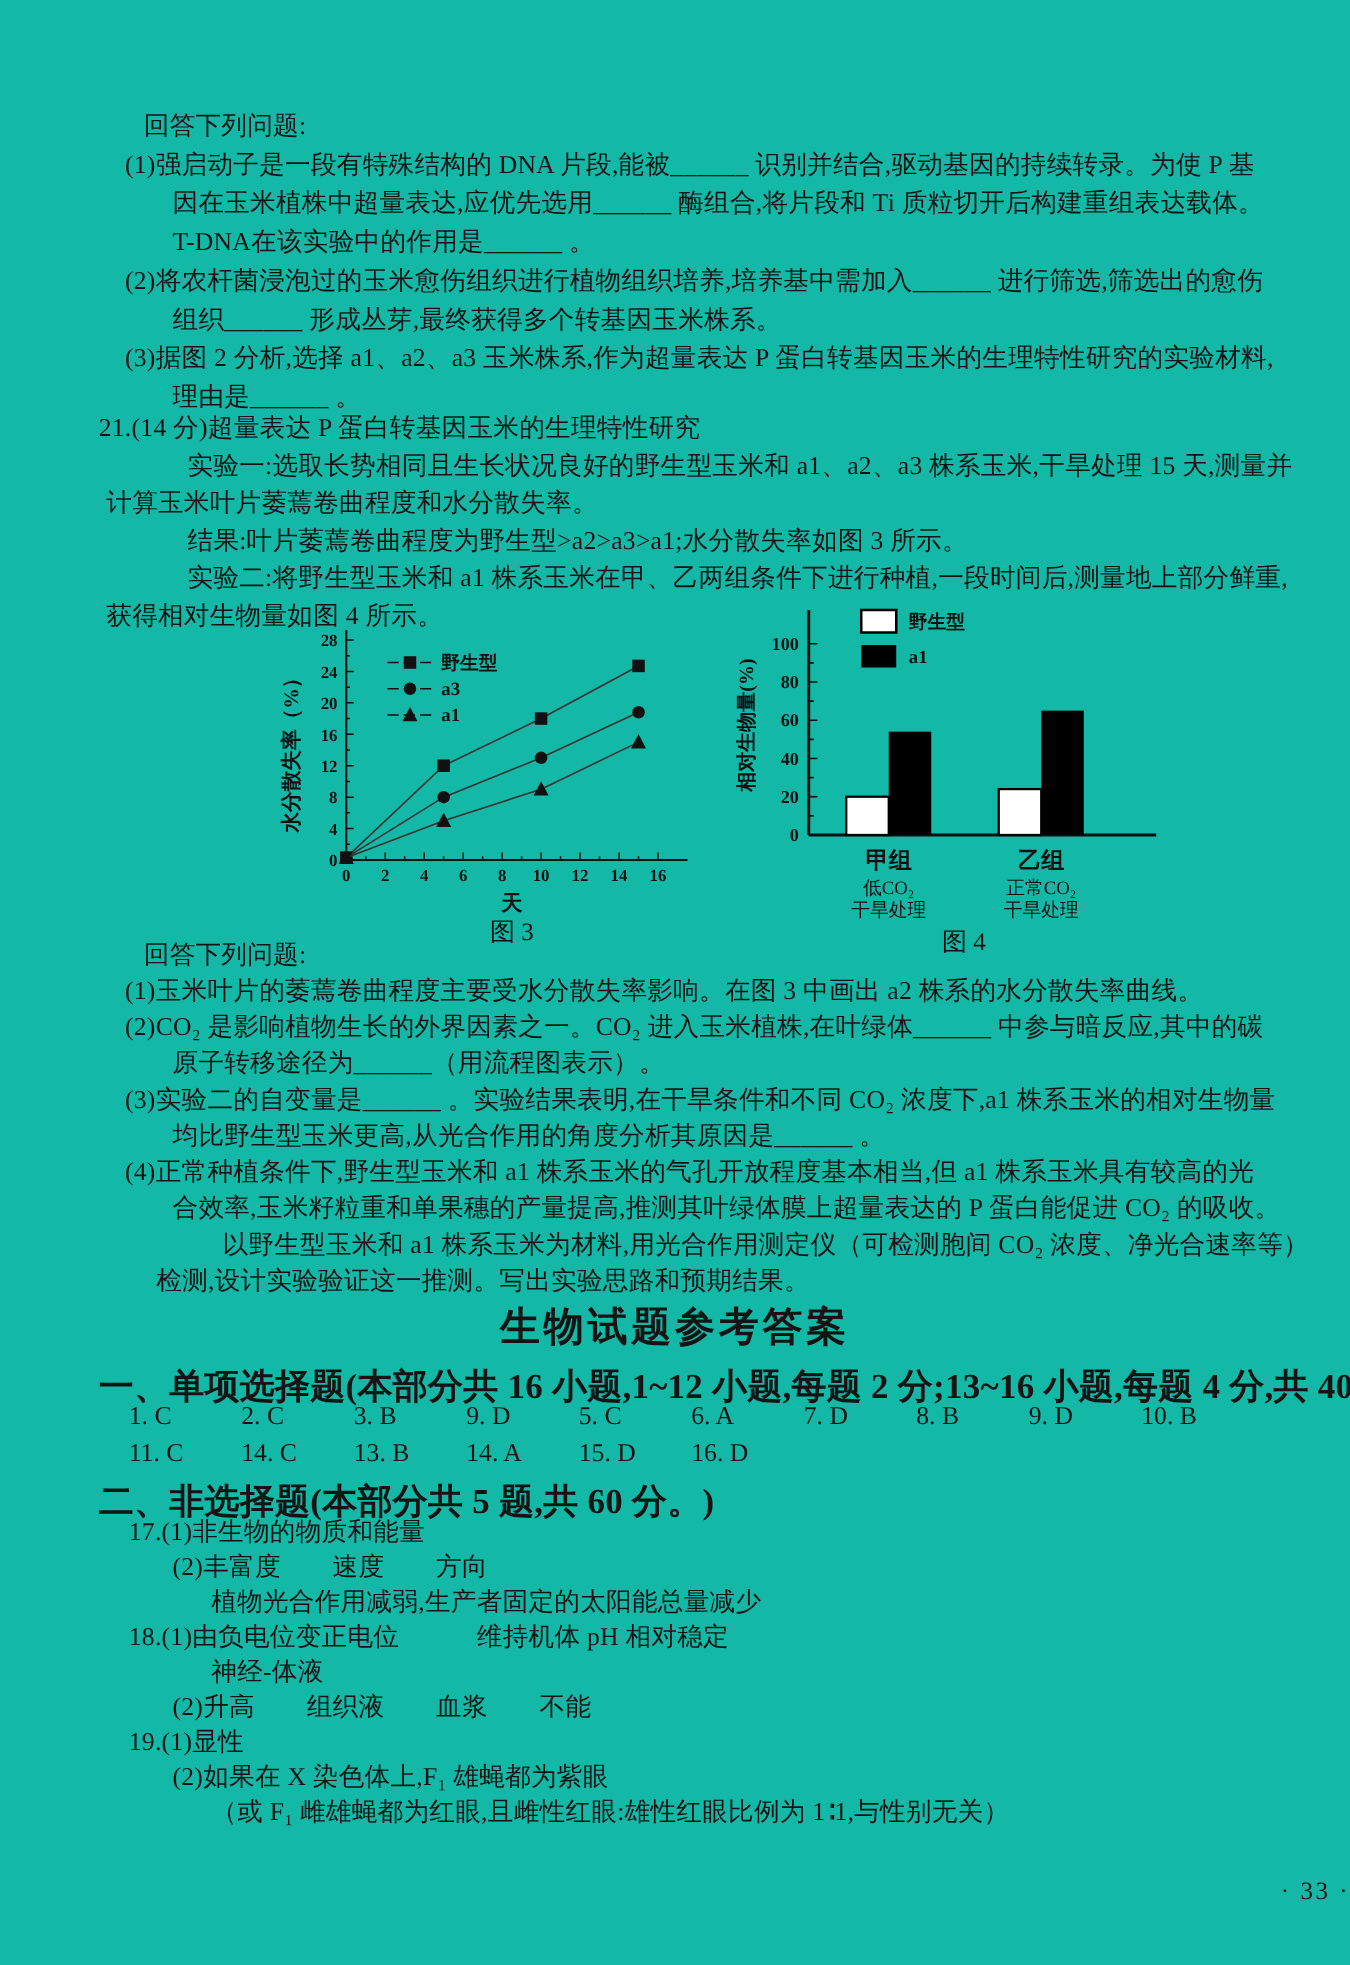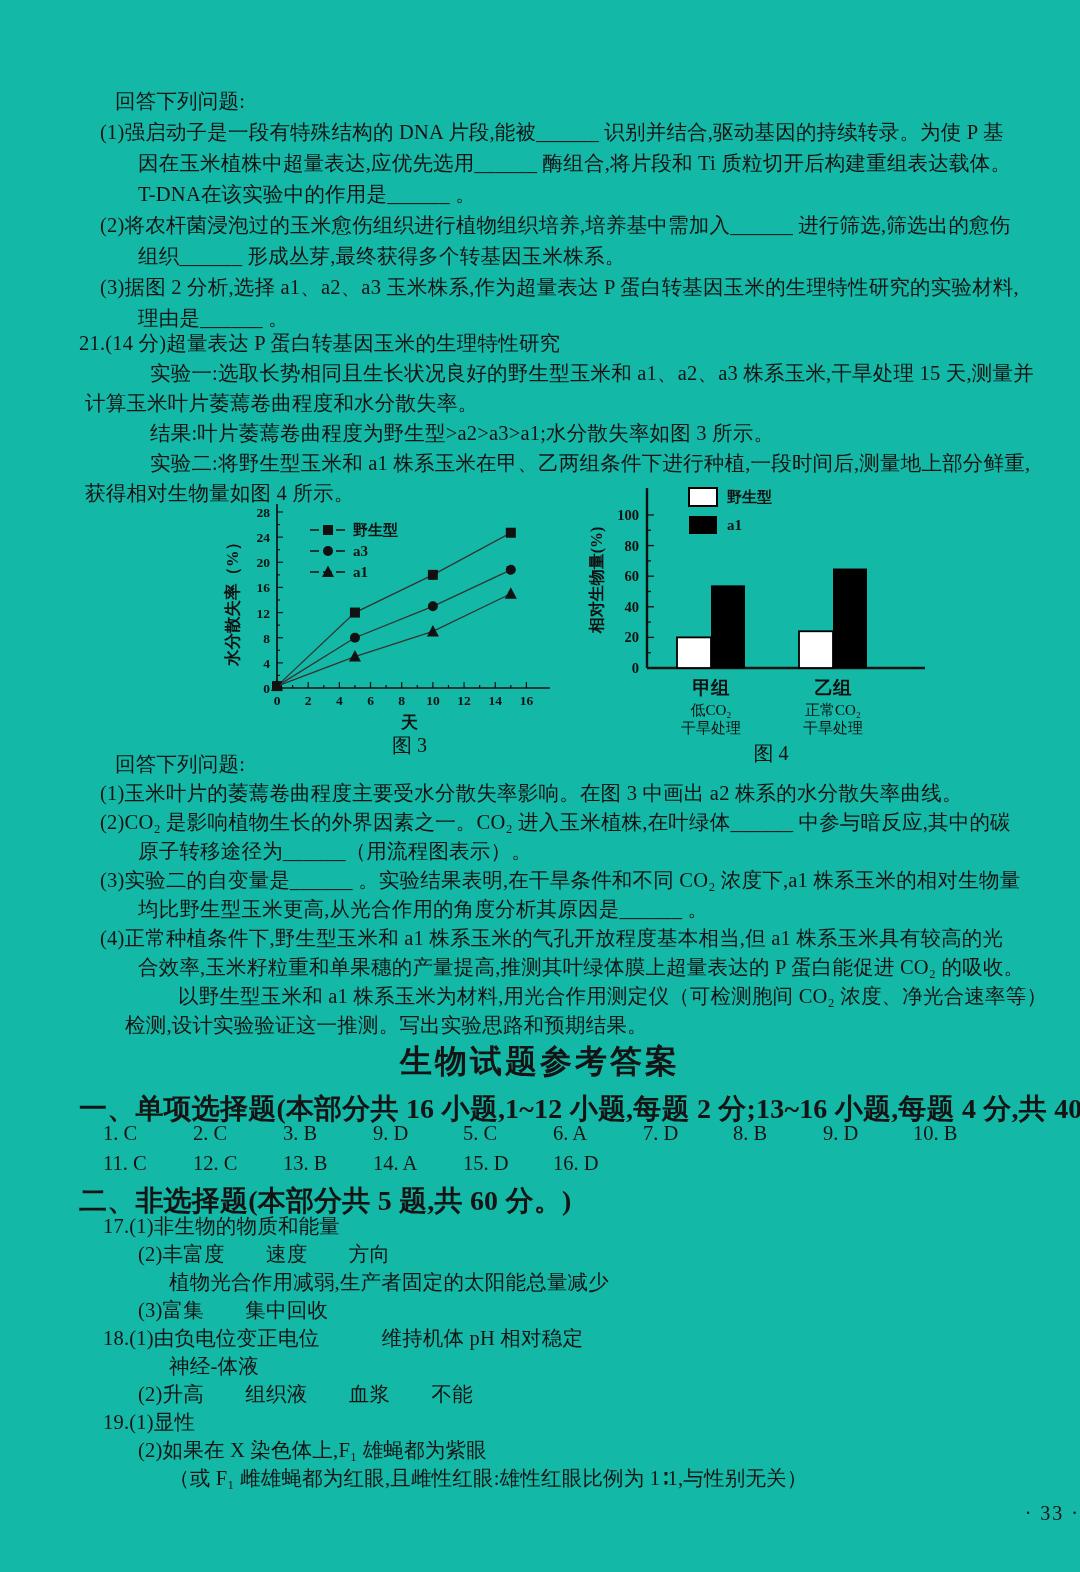--- a/index.html
+++ b/index.html
@@ -209,34 +209,33 @@
     <span>9. D</span>
     <span>5. C</span>
     <span>6. A</span>
     <span>7. D</span>
     <span>8. B</span>
     <span>9. D</span>
     <span>10. B</span>
   </div>
   <div class="ans-row" style="top:1152px">
     <span>11. C</span>
-    <span>12. C</span>
+    <span>14. C</span>
     <span>13. B</span>
     <span>14. A</span>
     <span>15. D</span>
     <span>16. D</span>
   </div>
 
   <div class="sec-head" style="top:1182px">二、非选择题(本部分共 5 题,共 60 分。)</div>
 
   <div class="ansblock">
     <div class="tline ml103">17.(1)非生物的物质和能量</div>
     <div class="tline ml138">(2)丰富度　　速度　　方向</div>
     <div class="tline ml169">植物光合作用减弱,生产者固定的太阳能总量减少</div>
-    <div class="tline ml138">(3)富集　　集中回收</div>
     <div class="tline ml103">18.(1)由负电位变正电位　　　维持机体 pH 相对稳定</div>
     <div class="tline ml169">神经-体液</div>
     <div class="tline ml138">(2)升高　　组织液　　血浆　　不能</div>
     <div class="tline ml103">19.(1)显性</div>
     <div class="tline ml138">(2)如果在 X 染色体上,F₁ 雄蝇都为紫眼</div>
     <div class="tline ml169">（或 F₁ 雌雄蝇都为红眼,且雌性红眼:雄性红眼比例为 1∶1,与性别无关）</div>
   </div>
 
   <div class="footer">· 33 ·</div>
 

